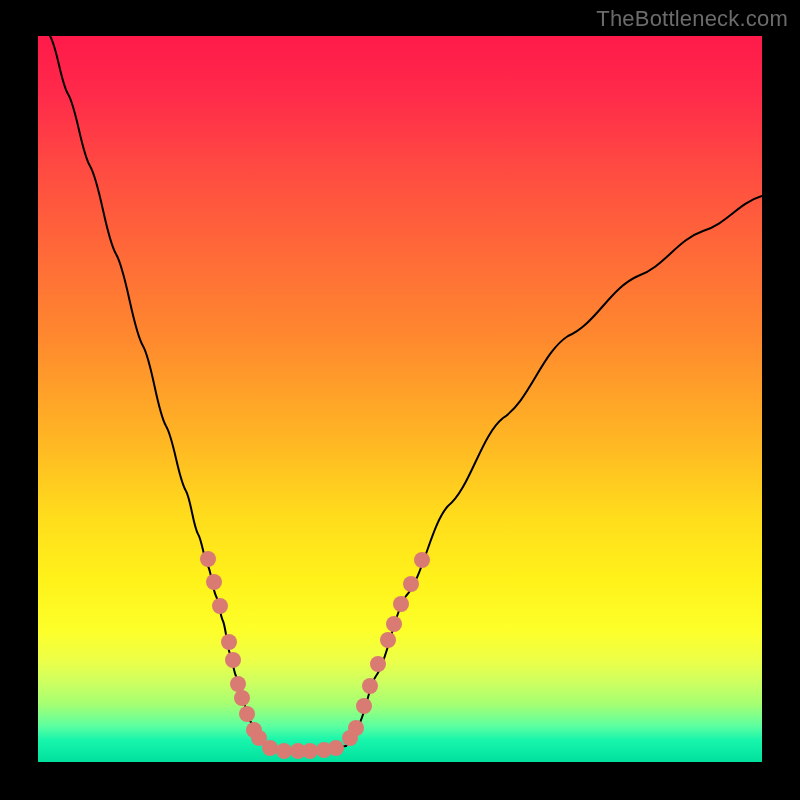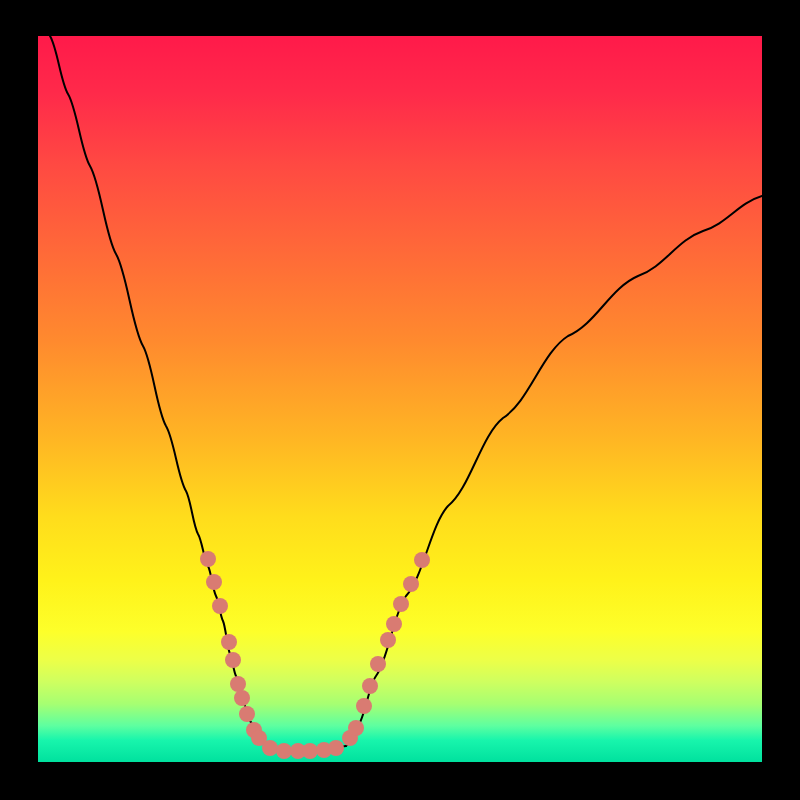--- a/index.html
+++ b/index.html
@@ -78,20 +78,21 @@
   .dot {
     fill: #d97b72;
     stroke: none;
   }
 </style>
 </head>
 <body>
 
 <div class="stage">
 
+  <div class="watermark">TheBottleneck.com</div>
 
   <div class="plot-area">
     <div class="gradient"></div>
 
     <svg class="curve-svg" viewBox="0 0 724 726" preserveAspectRatio="none">
       <path id="path-left" class="curve" d="M 12 0 C 19.2 11.600000000000001, 22.799999999999997 46.400000000000006, 30 58 C 38.8 72.4, 43.2 115.6, 52 130 C 62.4 147.6, 67.6 200.4, 78 218 C 88.8 236.4, 94.2 291.6, 105 310 C 114.2 326, 118.8 374, 128 390 C 136 403, 140 442, 148 455 C 152.8 463.6, 155.2 489.4, 160 498 C 164 504.4, 166 523.6, 170 530 C 173.2 536, 174.8 554, 178 560 C 180.8 565, 182.2 580, 185 585 C 187.8 591.6, 189.2 611.4, 192 618 C 194.4 622.4, 195.6 635.6, 198 640 C 200.8 645, 202.2 660, 205 665 C 207.8 669, 209.2 681, 212 685 C 215.2 688, 216.8 697, 220 700 C 222.4 701.6, 223.6 706.4, 226 708 C 228.4 708.8, 229.6 711.2, 232 712"></path>
       <path id="path-mid" class="curve" d="M 232 712 C 235.2 712.4, 236.8 713.6, 240 714 C 244 714.2, 246 714.8, 250 715 C 254.8 715, 257.2 715, 262 715 C 267.2 714.8, 269.8 714.2, 275 714 C 281 713.8, 284 713.2, 290 713 C 297.2 712.4, 300.8 710.6, 308 710"></path>
       <path id="path-right" class="curve" d="M 308 710 C 312.8 706, 315.2 694, 320 690 C 327.2 680, 330.8 650, 338 640 C 350 624, 356 576, 368 560 C 384.8 542, 393.2 488, 410 470 C 432 452.4, 443 399.6, 465 382 C 491 365.6, 504 316.4, 530 300 C 558 288, 572 252, 600 240 C 626 231, 639 204, 665 195 C 688.6 188, 700.4 167, 724 160"></path>
       <g id="dots">
           <circle cx="170" cy="523" r="8" class="dot"></circle>

